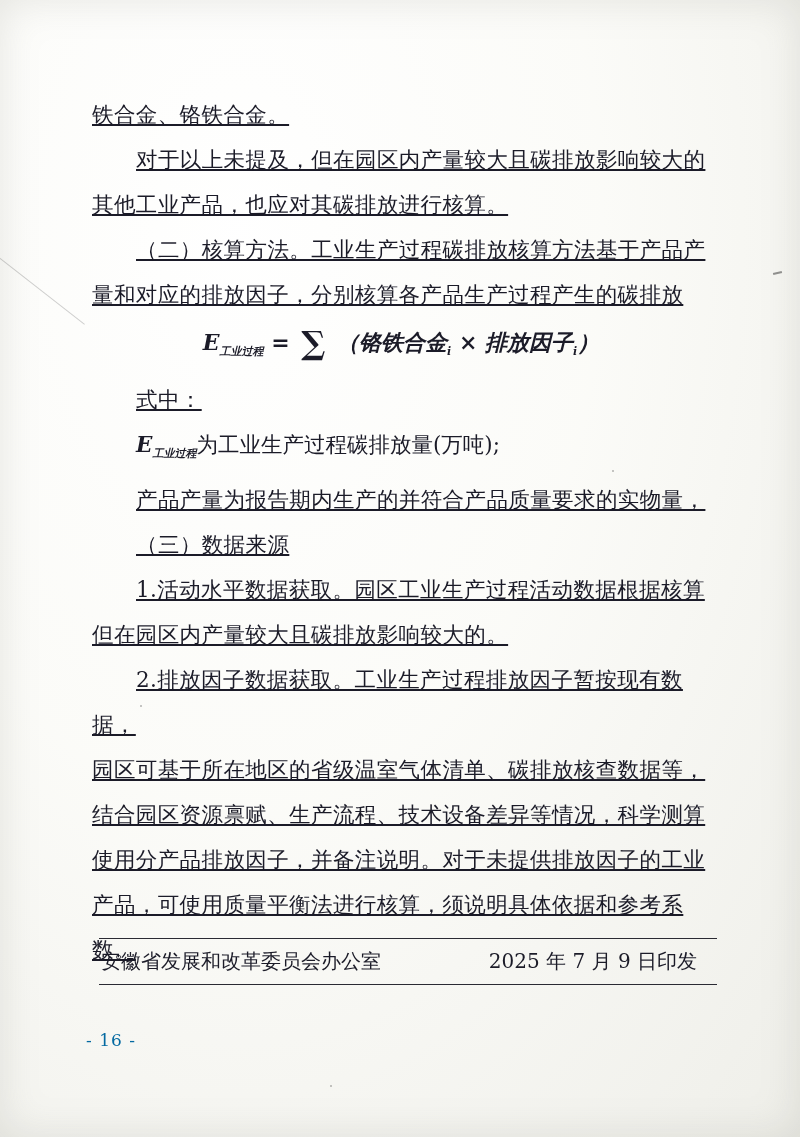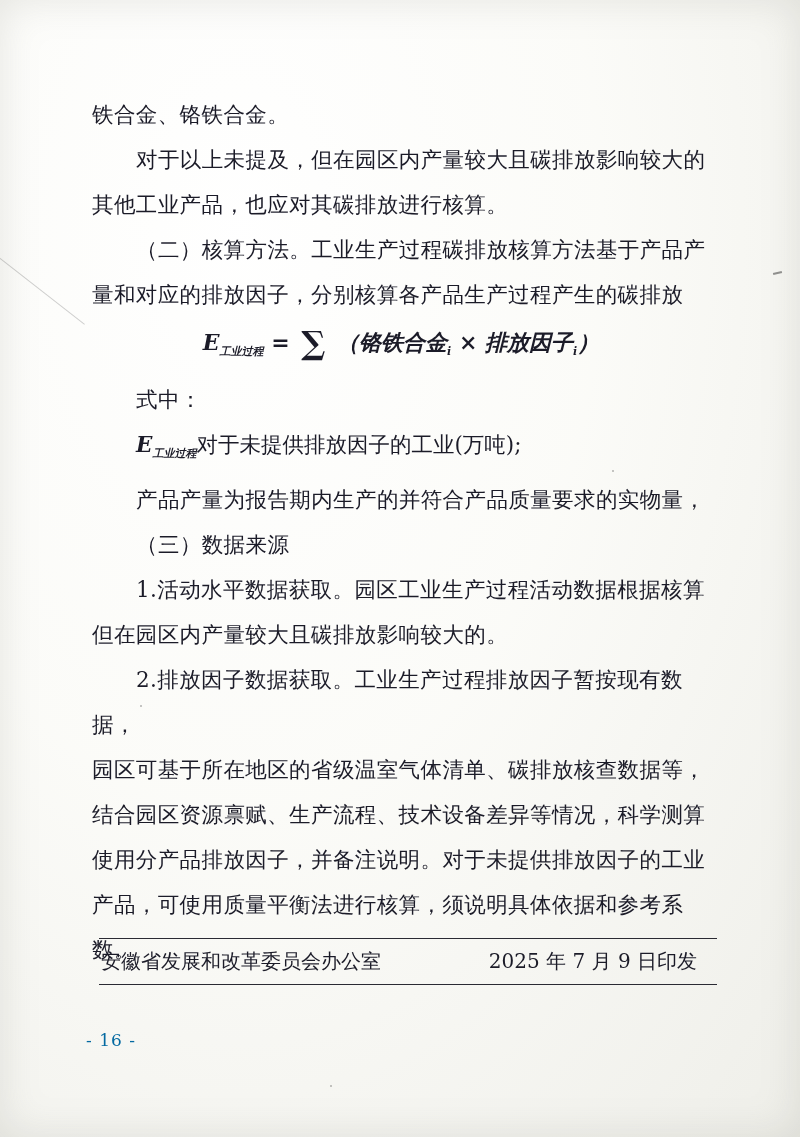--- a/index.html
+++ b/index.html
@@ -59,20 +59,21 @@
   }
 
   .line {
     font-size: 21.5px;
     line-height: 45px;
     color: #1b1b28;
     letter-spacing: 0.4px;
     white-space: pre-wrap;
     font-family: "DejaVu Serif", "Liberation Serif", serif;
     font-weight: 500;
+    text-decoration: underline;
   }
   .indent2 { text-indent: 44px; }
 
   .formula {
     text-align: center;
     font-size: 22px;
     line-height: 50px;
     color: #1b1b28;
     font-style: italic;
     font-family: "DejaVu Serif", "Liberation Serif", serif;
@@ -168,21 +169,21 @@
       <span class="var">E</span><span class="sub">工业过程</span>
       <span>=</span>
       <span class="sigma">∑</span>
       <span>（铬铁合金</span><span class="sub">i</span>
       <span>× 排放因子</span><span class="sub">i</span><span>）</span>
     </div>
 
     <div class="line indent2">式中：</div>
 
     <div class="defline">
-      <span style="padding-left:44px"></span><span class="ital">E</span><span class="sub ital">工业过程</span><span>对于未提供排放因子的工业(万吨);</span>
+      <span style="padding-left:44px"></span><span class="ital">E</span><span class="sub ital">工业过程</span><span>为工业生产过程碳排放量(万吨);</span>
     </div>
 
     <div class="line indent2">产品产量为报告期内生产的并符合产品质量要求的实物量，</div>
     <div class="line indent2">（三）数据来源</div>
     <div class="line indent2">1.活动水平数据获取。园区工业生产过程活动数据根据核算</div>
     <div class="line">但在园区内产量较大且碳排放影响较大的。</div>
     <div class="line indent2">2.排放因子数据获取。工业生产过程排放因子暂按现有数据，</div>
     <div class="line">园区可基于所在地区的省级温室气体清单、碳排放核查数据等，</div>
     <div class="line">结合园区资源禀赋、生产流程、技术设备差异等情况，科学测算</div>
     <div class="line">使用分产品排放因子，并备注说明。对于未提供排放因子的工业</div>

